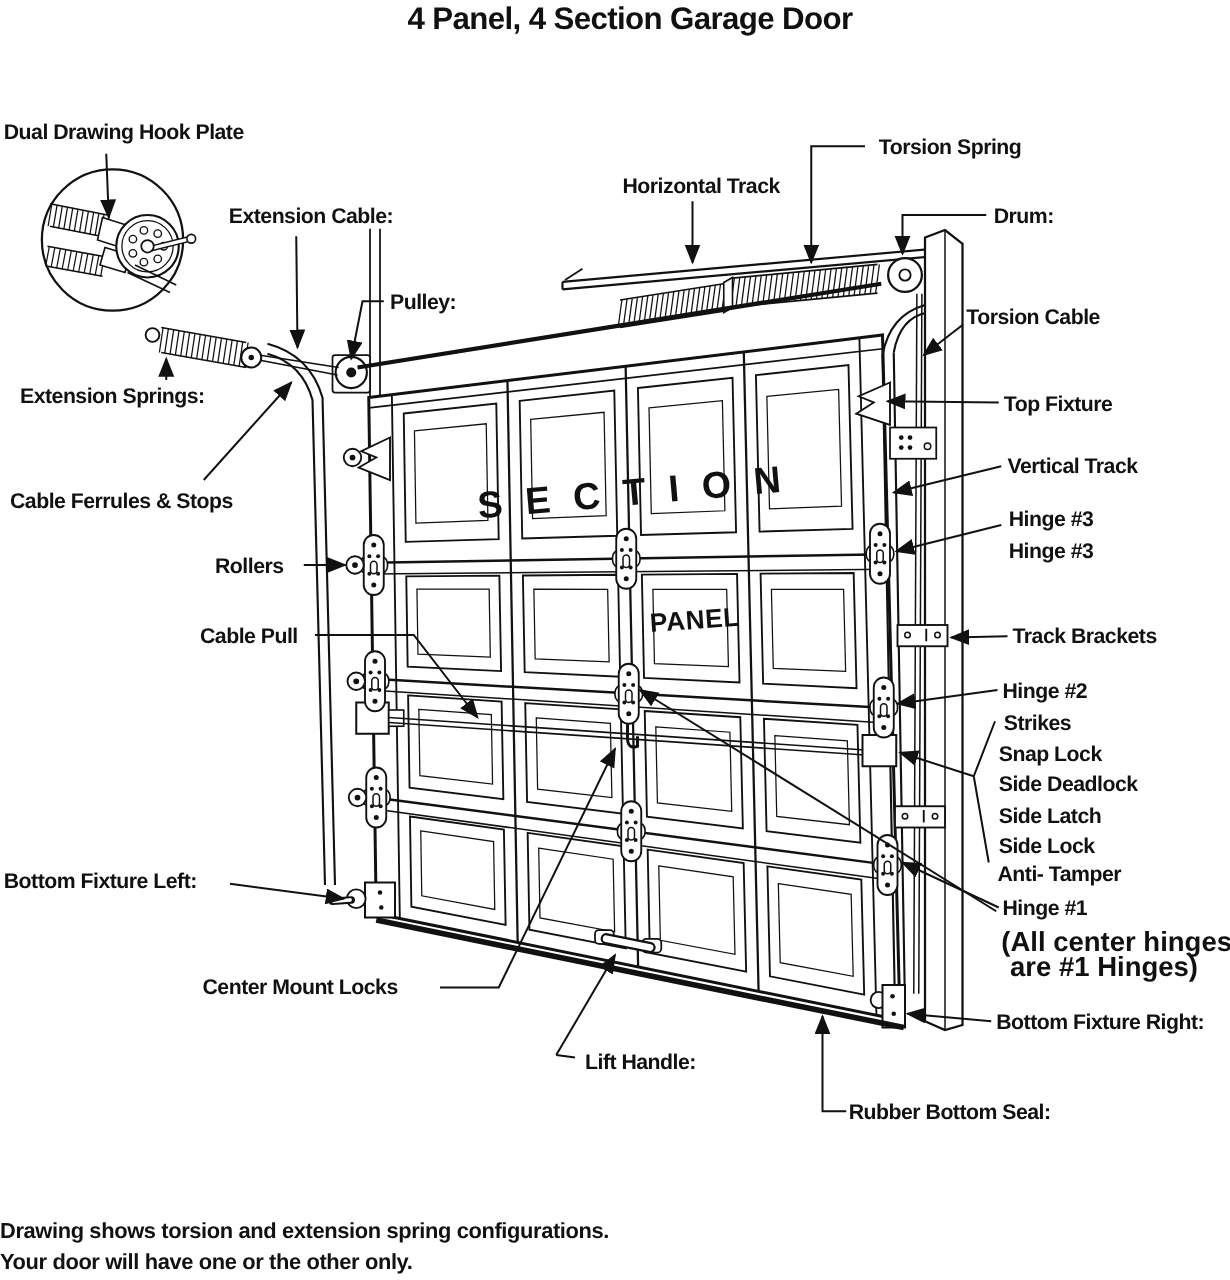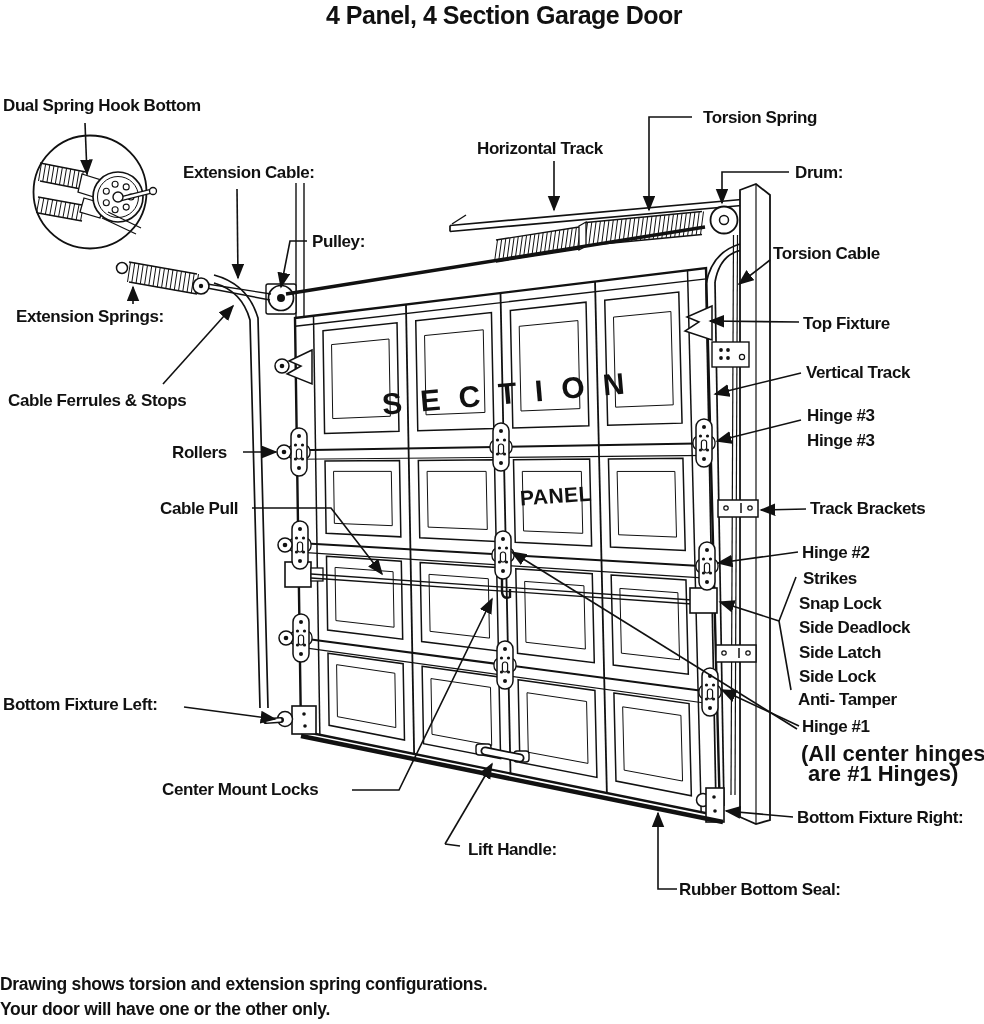--- a/index.html
+++ b/index.html
@@ -360,23 +360,23 @@
       <polyline points="352,790 399,790 492,599" marker-end="url(#ah)"></polyline>
       <polyline points="460,846 445,844"></polyline>
       <polyline points="445,844 492,764" marker-end="url(#ah)"></polyline>
       <polyline points="793,817 726,811" marker-end="url(#ah)"></polyline>
       <polyline points="677,889 658,889 658,813" marker-end="url(#ah)"></polyline>
     </g>
   </svg>
 
   <div class="title">4 Panel, 4 Section Garage Door</div>
 
-  <div class="lbl" style="left:3px;top:96px">Dual Spring Hook Bottom</div>
+  <div class="lbl" style="left:3px;top:96px">Dual Drawing Hook Plate</div>
   <div class="lbl" style="left:183px;top:163px">Extension Cable:</div>
-  <div class="lbl" style="left:477px;top:139px">Horizontal Track</div>
+  <div class="lbl" style="left:498px;top:139px">Horizontal Track</div>
   <div class="lbl" style="left:703px;top:108px">Torsion Spring</div>
   <div class="lbl" style="left:795px;top:163px">Drum:</div>
   <div class="lbl" style="left:312px;top:232px">Pulley:</div>
   <div class="lbl" style="left:773px;top:244px">Torsion Cable</div>
   <div class="lbl" style="left:16px;top:307px">Extension Springs:</div>
   <div class="lbl" style="left:803px;top:314px">Top Fixture</div>
   <div class="lbl" style="left:806px;top:363px">Vertical Track</div>
   <div class="lbl" style="left:8px;top:391px">Cable Ferrules &amp; Stops</div>
   <div class="lbl" style="left:807px;top:406px">Hinge #3</div>
   <div class="lbl" style="left:807px;top:431px">Hinge #3</div>

